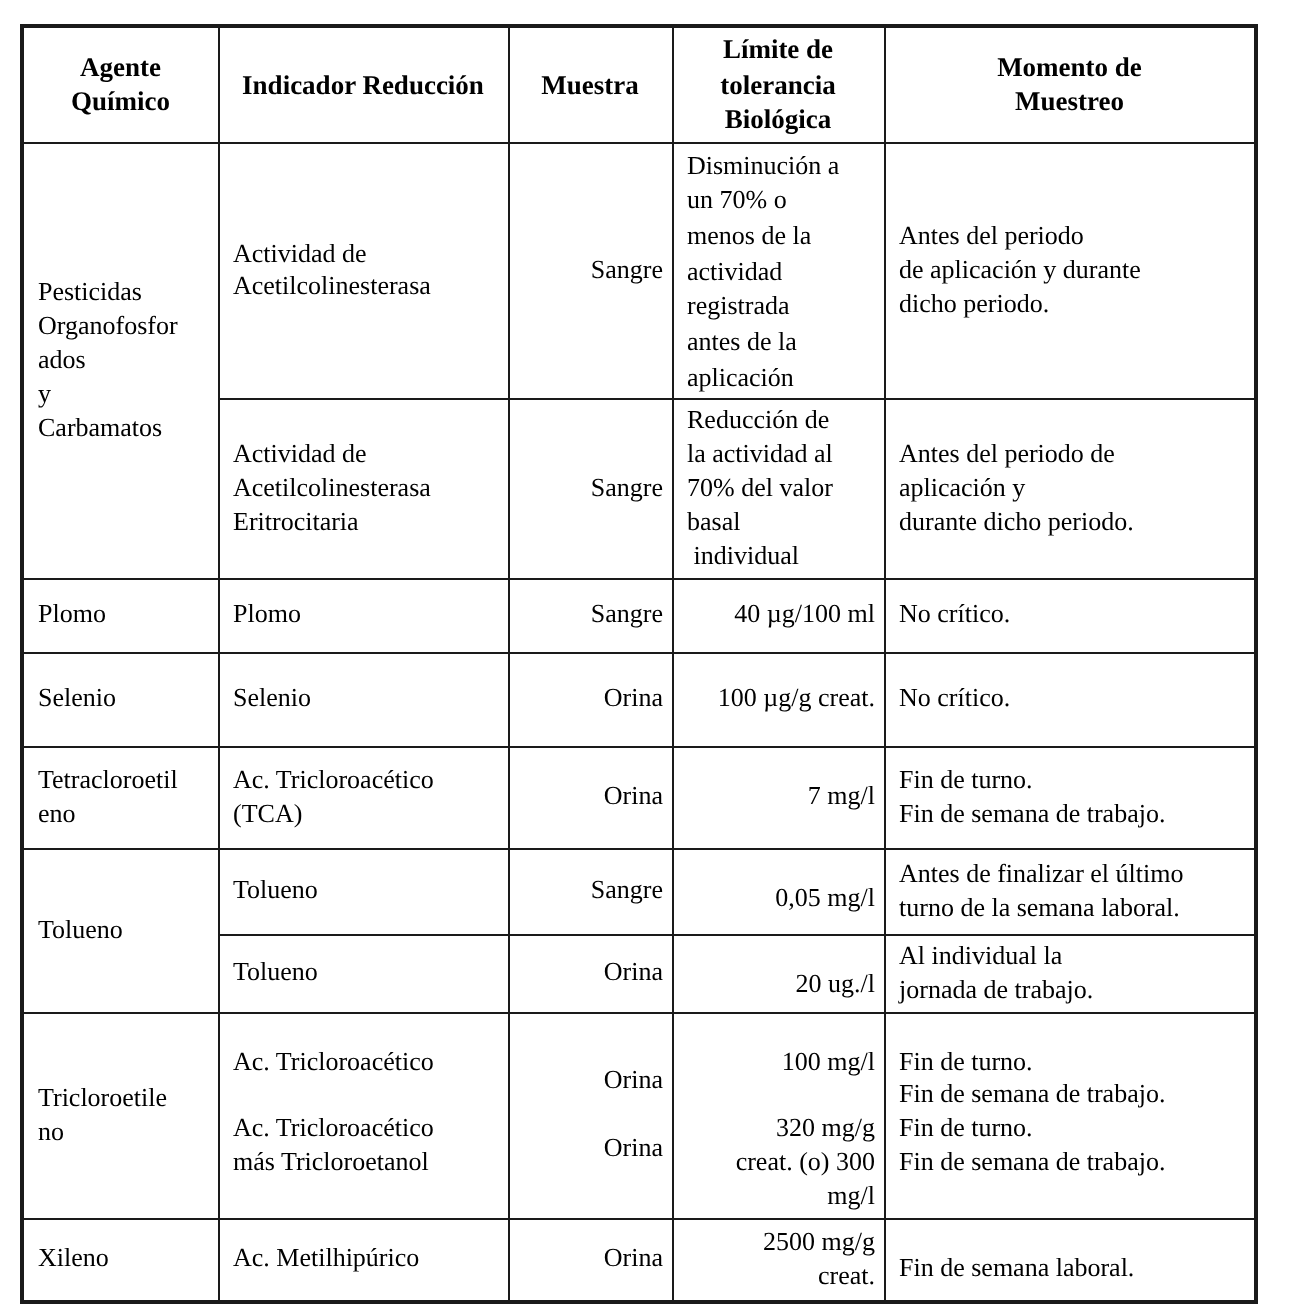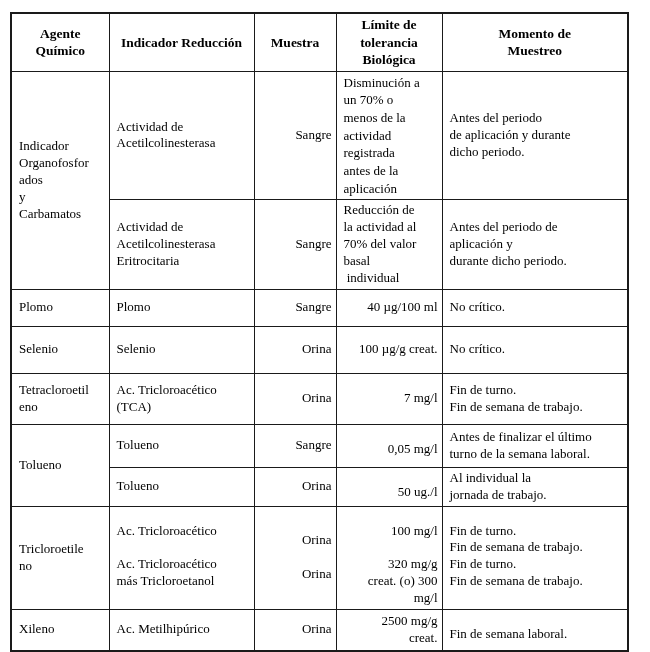--- a/index.html
+++ b/index.html
@@ -69,21 +69,21 @@
         <th>Muestra</th>
         <th>Límite de
 tolerancia
 Biológica</th>
         <th>Momento de
 Muestreo</th>
       </tr>
     </thead>
     <tbody>
       <tr class="r1a">
-        <td class="al" rowspan="2">Indicador
+        <td class="al" rowspan="2">Pesticidas
 Organofosfor
 ados
 y
 Carbamatos</td>
         <td class="al">Actividad de
 Acetilcolinesterasa</td>
         <td class="ac">Sangre</td>
         <td class="al lh-tall">Disminución a
 un 70% o
 menos de la
@@ -137,21 +137,21 @@
         <td class="al" rowspan="2">Tolueno</td>
         <td class="al">Tolueno</td>
         <td class="ac">Sangre</td>
         <td class="ac top">0,05 mg/l</td>
         <td class="al">Antes de finalizar el último
 turno de la semana laboral.</td>
       </tr>
       <tr class="rtb">
         <td class="al">Tolueno</td>
         <td class="ac">Orina</td>
-        <td class="ac top">50 ug./l</td>
+        <td class="ac top">20 ug./l</td>
         <td class="al">Al individual la
 jornada de trabajo.</td>
       </tr>
       <tr class="rtr">
         <td class="al">Tricloroetile
 no</td>
         <td class="al top">Ac. Tricloroacético
 
 Ac. Tricloroacético
 más Tricloroetanol</td>

